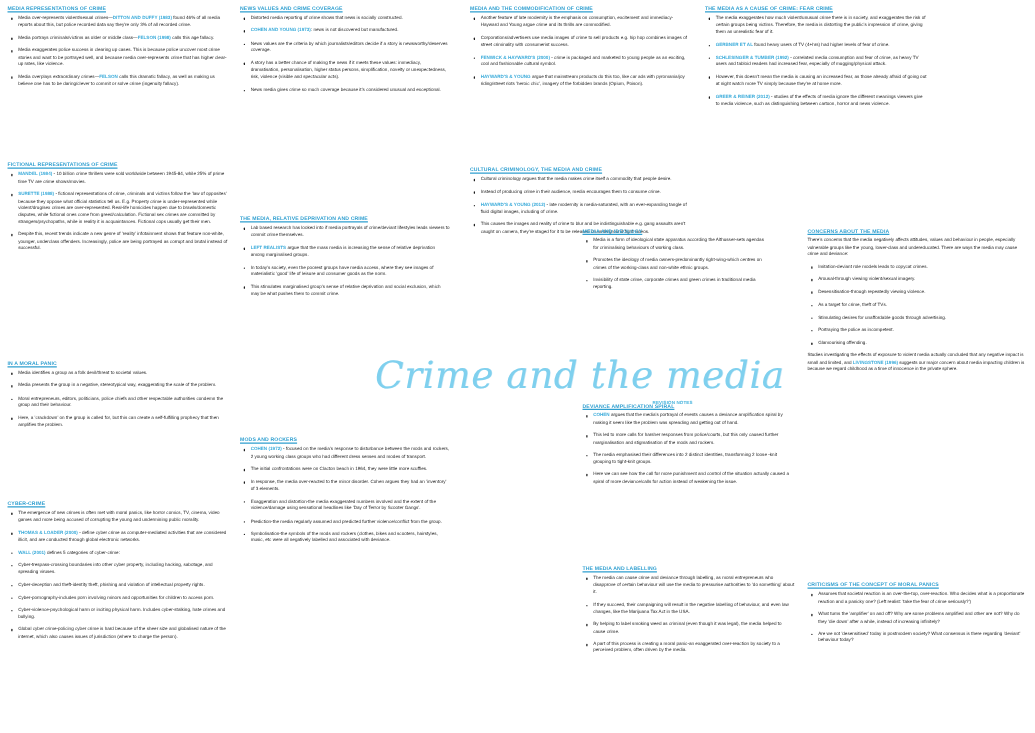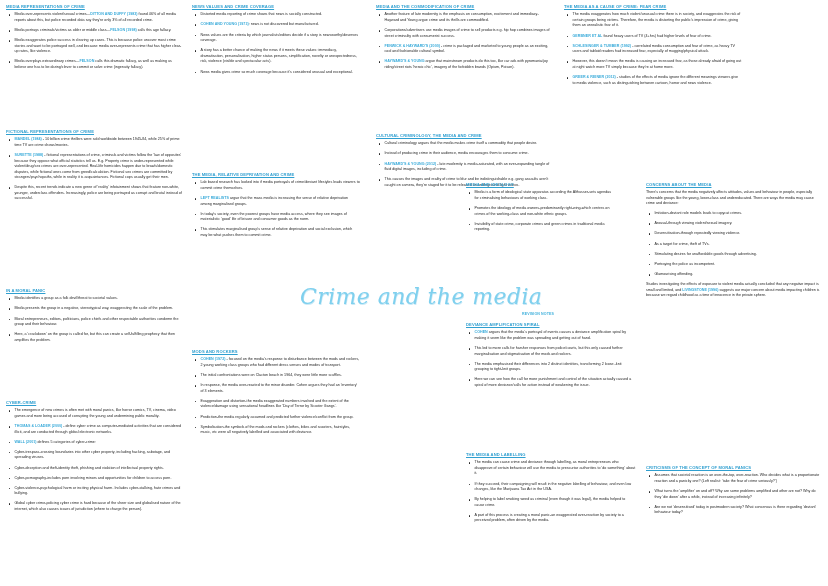--- a/index.html
+++ b/index.html
@@ -70,21 +70,21 @@
   .title-wrap {
     position: absolute;
     left: 300px;
     top: 286px;
     width: 240px;
     text-align: center;
   }
   .main-title {
     font-family: "DejaVu Serif", serif;
     font-style: italic;
-    font-size: 22px;
+    font-size: 30px;
     color: #7fd0ee;
     letter-spacing: 0.4px;
     line-height: 1;
     white-space: nowrap;
     text-shadow: 0.5px 0.5px 0 rgba(160,215,238,0.55);
   }
   .title-sub {
     margin-top: 4px;
     margin-right: -14px;
     font-size: 3.6px;

